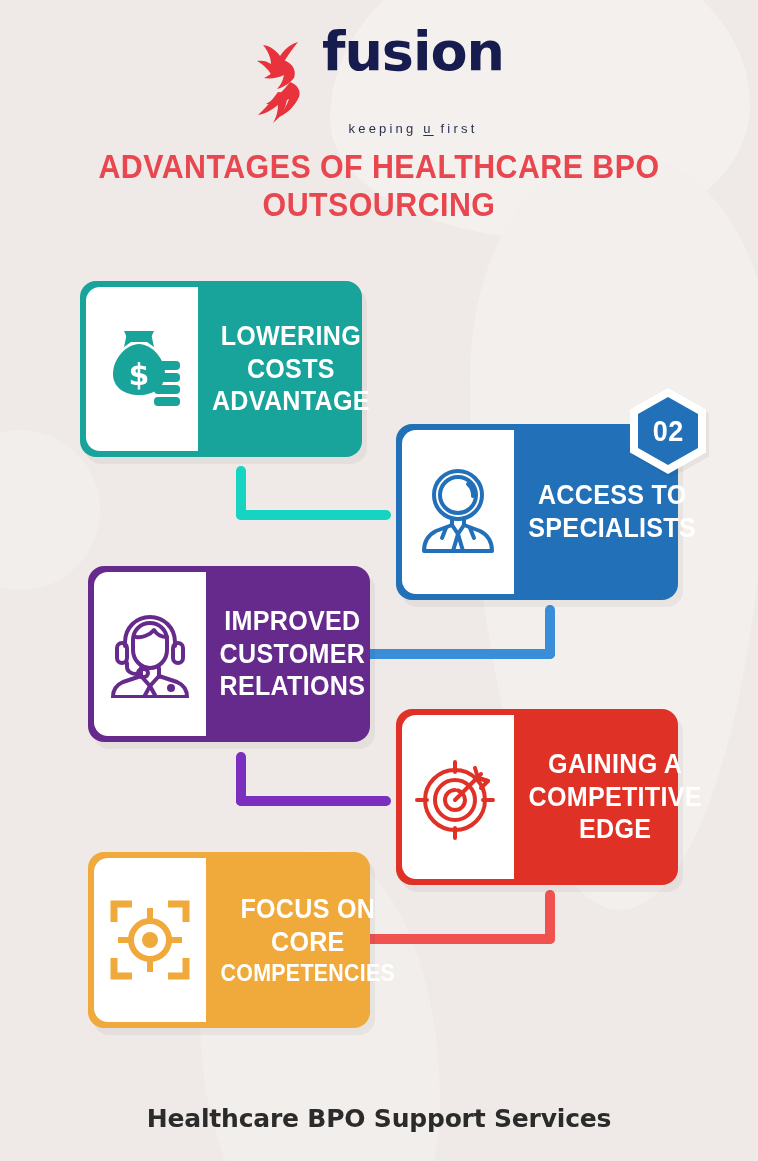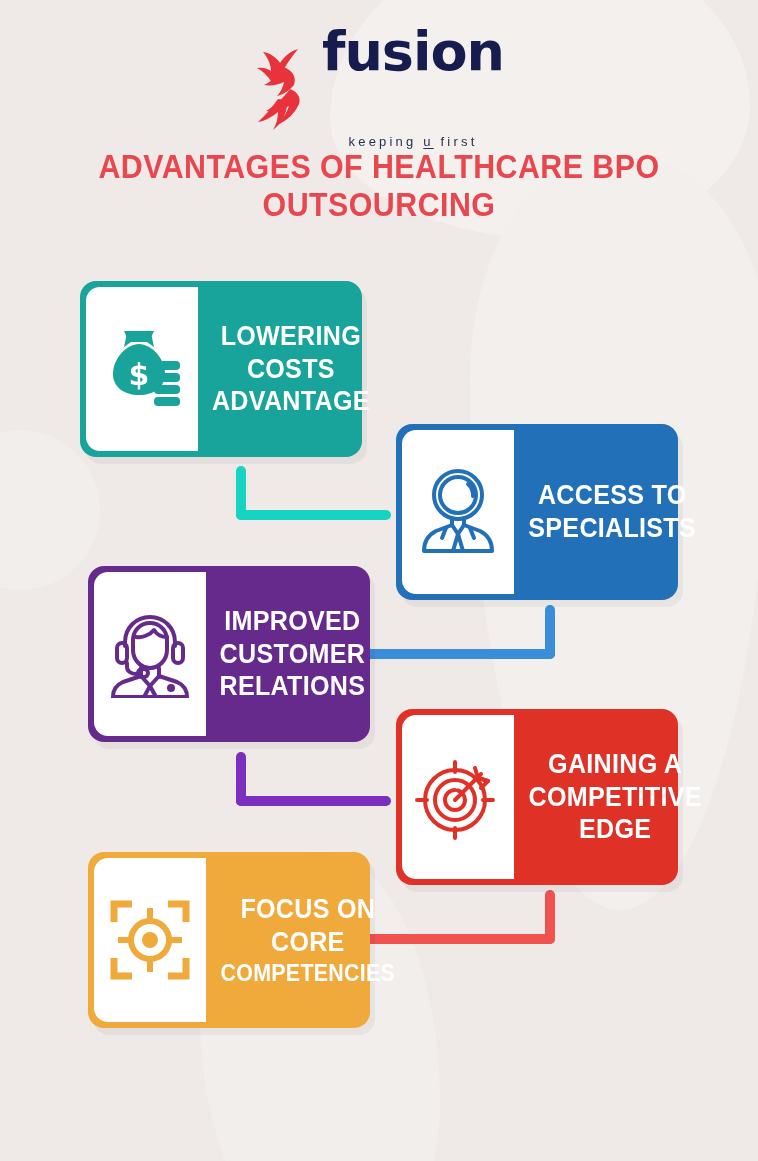--- a/index.html
+++ b/index.html
@@ -32,21 +32,21 @@
   .logo-mark { width:62px; height:86px; flex:0 0 auto; }
   .logo-text { display:flex; flex-direction:column; align-items:center;gap:40px; }
   .logo-word {
     font-family:"DejaVu Sans", sans-serif;
     font-size:54px; font-weight:bold; color:#161d4e;
     letter-spacing:-1px; line-height:0.95;
   }
   .logo-tag {
     font-family:"Liberation Sans", sans-serif;
     font-size:13px; color:#2a3050; letter-spacing:3.2px;
-    margin-top:17px;
+    margin-top:4px;
   }
   .logo-tag u { text-underline-offset:2px; }
 
   
   .title {
     position:absolute; left:0; right:0; top:148px;
     text-align:center;
     font-family:"Liberation Sans Narrow","Liberation Sans",sans-serif;
     font-weight:bold;
     font-size:33px;
@@ -216,20 +216,25 @@
           <path d="M34 58 l-16 6 c-8 4 -12 11 -12 20 h68 c0 -9 -4 -16 -12 -20 l-16 -6"></path>
           <path d="M34 58 l6 9 l6 -9"></path>
           <path d="M40 67 l-5 17 h10 z"></path>
           <path d="M28 61 l-4 10 M52 61 l4 10"></path>
         </g>
       </svg>
     </div>
     <div class="label">
       <span>ACCESS TO</span>
       <span>SPECIALISTS</span>
+    </div>
+    <div class="badge" style="right:-28px; top:-36px;">
+      <div class="outer"></div>
+      <div class="inner" style="background:#2270b8;"></div>
+      <div class="num">02</div>
     </div>
   </div>
 
   <div class="card" style="left:88px; top:566px; background:#662a8c;">
     <div class="iconpane">
       <svg width="82" height="88" viewBox="0 0 82 88">
         <g fill="none" stroke="#662a8c" stroke-width="4" stroke-linecap="round" stroke-linejoin="round">
           <path d="M16 36 v-4 c0 -14 11 -25 25 -25 c14 0 25 11 25 25 v4"></path>
           <rect x="8" y="33" width="10" height="20" rx="5"></rect>
           <rect x="64" y="33" width="10" height="20" rx="5"></rect>
@@ -290,15 +295,16 @@
       </svg>
     </div>
     <div class="label">
       <span>FOCUS ON</span>
       <span>CORE</span>
       <span style="font-size:23px;">COMPETENCIES</span>
     </div>
   </div>
 
   <div class="footer">
+    <div class="line1">Healthcare BPO Support Services</div>
   </div>
 
 </div>
 
 </body></html>

